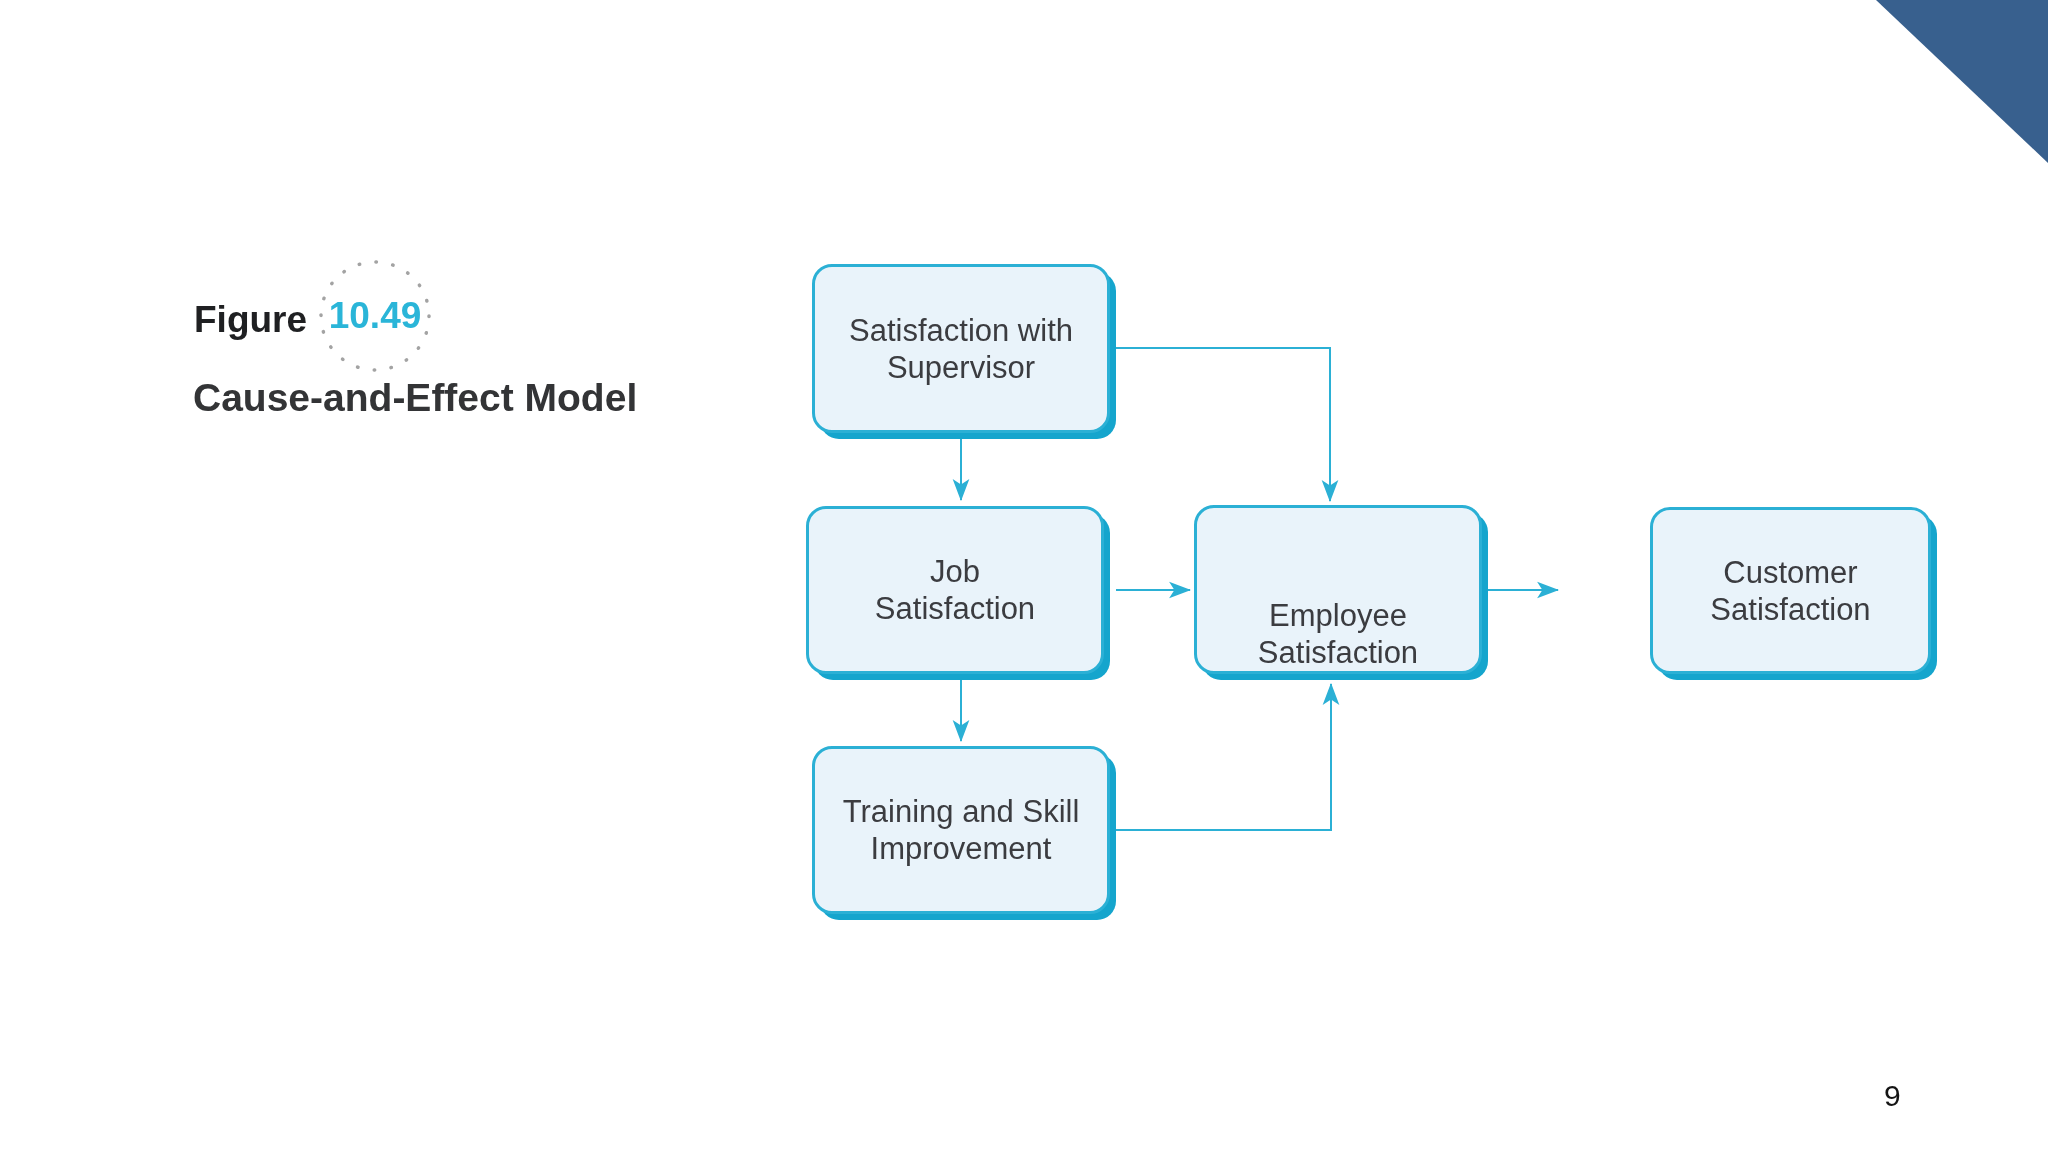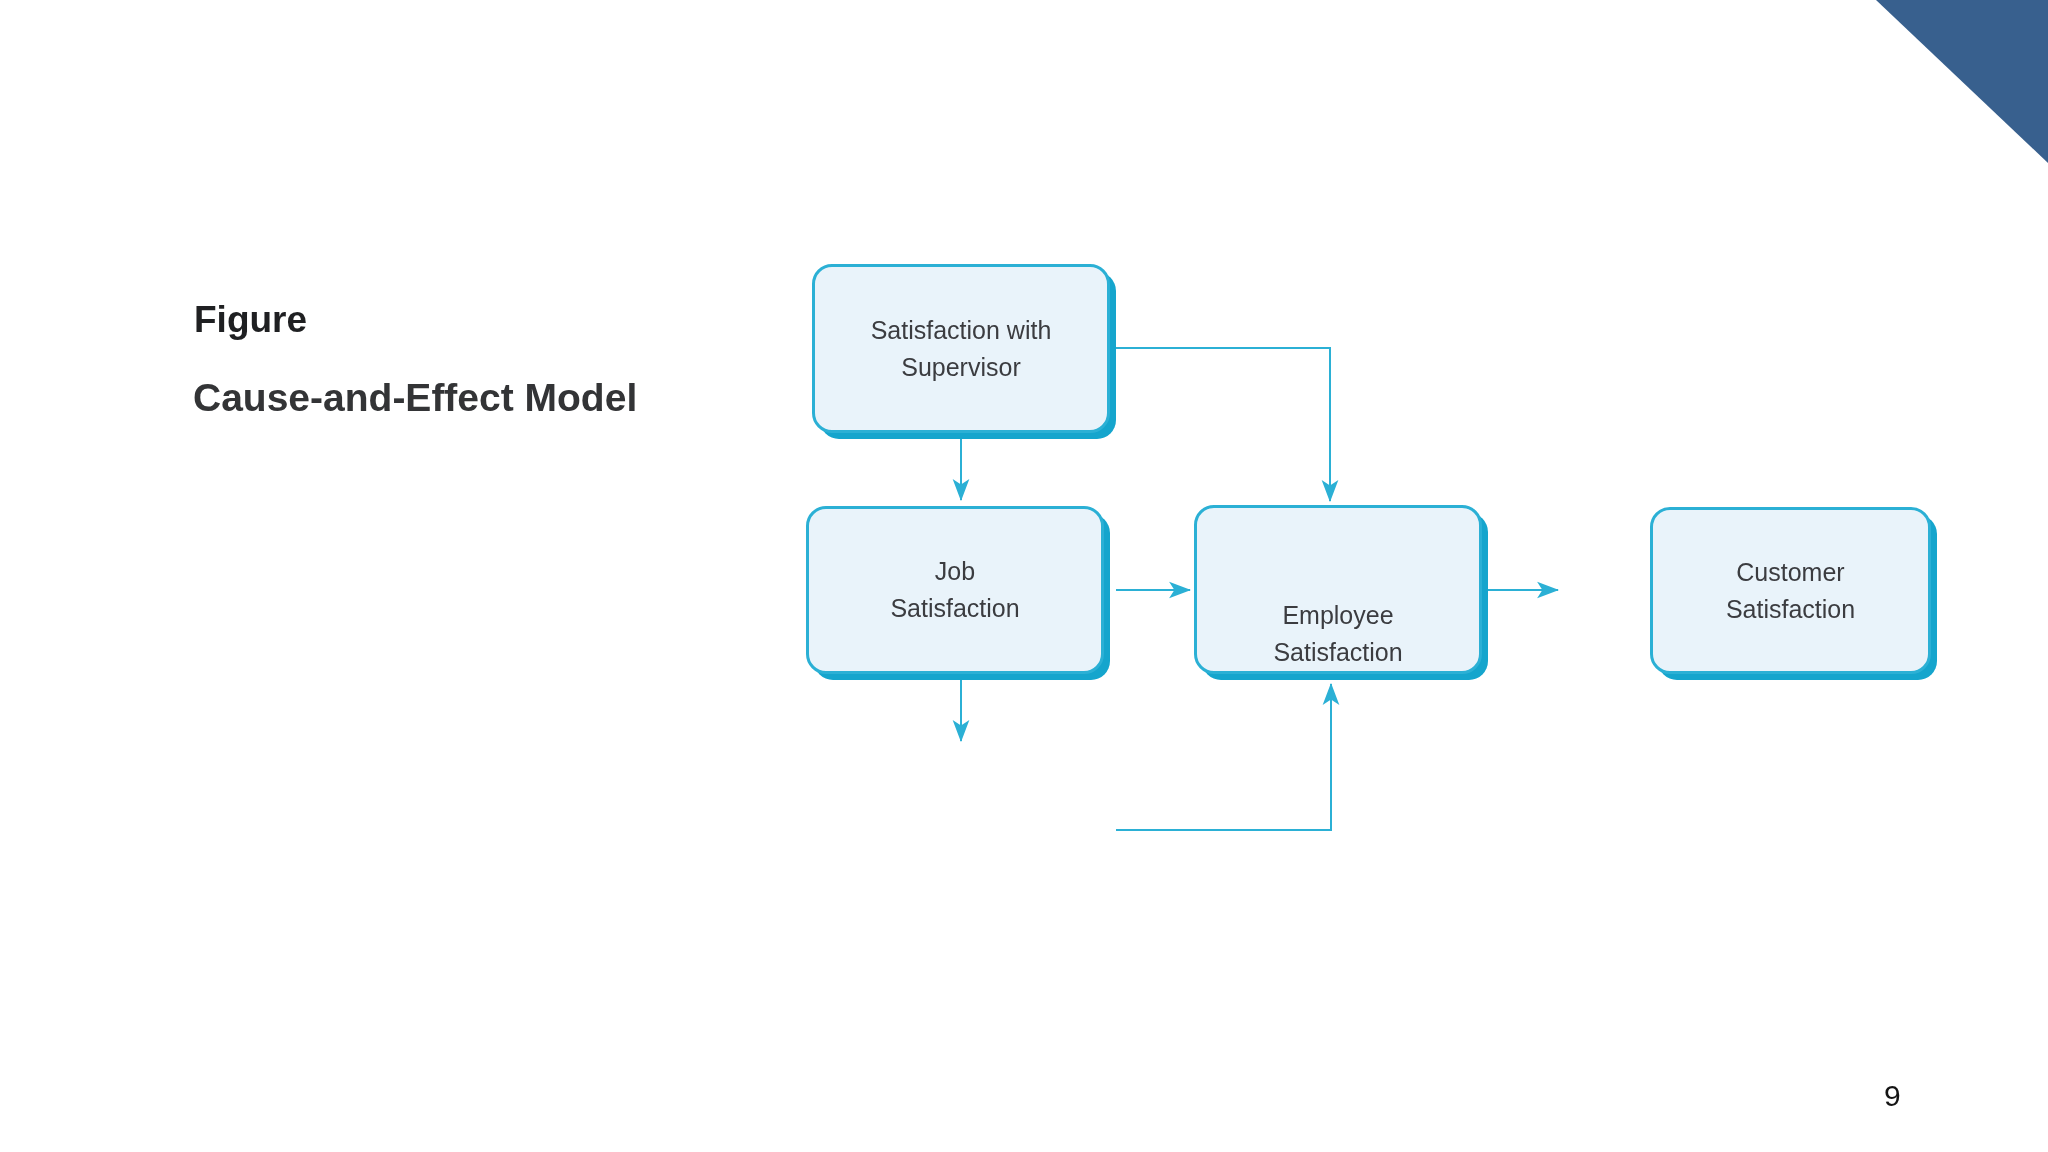--- a/index.html
+++ b/index.html
@@ -50,21 +50,21 @@
   
   .node {
     position: absolute;
     box-sizing: border-box;
     background: var(--node-fill, #e9f3fa);
     border: 3px solid var(--node-border, #2bb0d5);
     border-radius: 20px;
     box-shadow: 7px 7px 0 -1px var(--node-shadow, #15a5cd);
     display: flex; align-items: center; justify-content: center;
     text-align: center;
-    font-size: 25px; line-height: 37px;
+    font-size: 31px; line-height: 37px;
     color: #3b3c40;
     white-space: pre-line;
   }
   .node-supervisor { left: 812px;  top: 264px; width: 298px; height: 169px; }
   .node-job        { left: 806px;  top: 506px; width: 298px; height: 168px; }
   .node-employee   { left: 1194px; top: 505px; width: 288px; height: 169px; align-items: flex-end; }
   .node-customer   { left: 1650px; top: 507px; width: 281px; height: 167px; }
   .node-training   { left: 812px;  top: 746px; width: 298px; height: 168px; }
 
   
@@ -89,20 +89,26 @@
 </style>
 </head>
 <body>
 
 <div class="slide">
 
   <div class="corner-triangle"></div>
 
   <div class="figure-label">Figure</div>
 
+  <div class="figure-circle">
+    <svg width="118" height="118" viewBox="0 0 118 118">
+      <circle cx="59" cy="59" r="54" fill="none" stroke="#a3a3a3" stroke-width="3.5" stroke-dasharray="0.5 16.5" stroke-linecap="round"></circle>
+    </svg>
+    <span class="figure-number">10.49</span>
+  </div>
 
   <div class="figure-subtitle">Cause-and-Effect Model</div>
 
   <svg class="connectors" viewBox="0 0 2048 1152">
     <defs>
       <marker id="arrowhead" viewBox="0 0 10 10" refX="9.5" refY="5" markerWidth="11" markerHeight="11" orient="auto">
         <path d="M0,1.2 L10,5 L0,8.8 L2.4,5 Z"></path>
       </marker>
     </defs>
     <path class="edge" d="M961,436 L961,500" marker-end="url(#arrowhead)"></path>
@@ -122,16 +128,20 @@
 Satisfaction</span>
   </div>
   <div class="node node-employee">
     <span>Employee
 Satisfaction</span>
   </div>
   <div class="node node-customer">
     <span>Customer
 Satisfaction</span>
   </div>
+  <div class="node node-training">
+    <span>Training and Skill
+Improvement</span>
+  </div>
 
   <div class="page-number">9</div>
 
 </div>
 
 </body></html>

